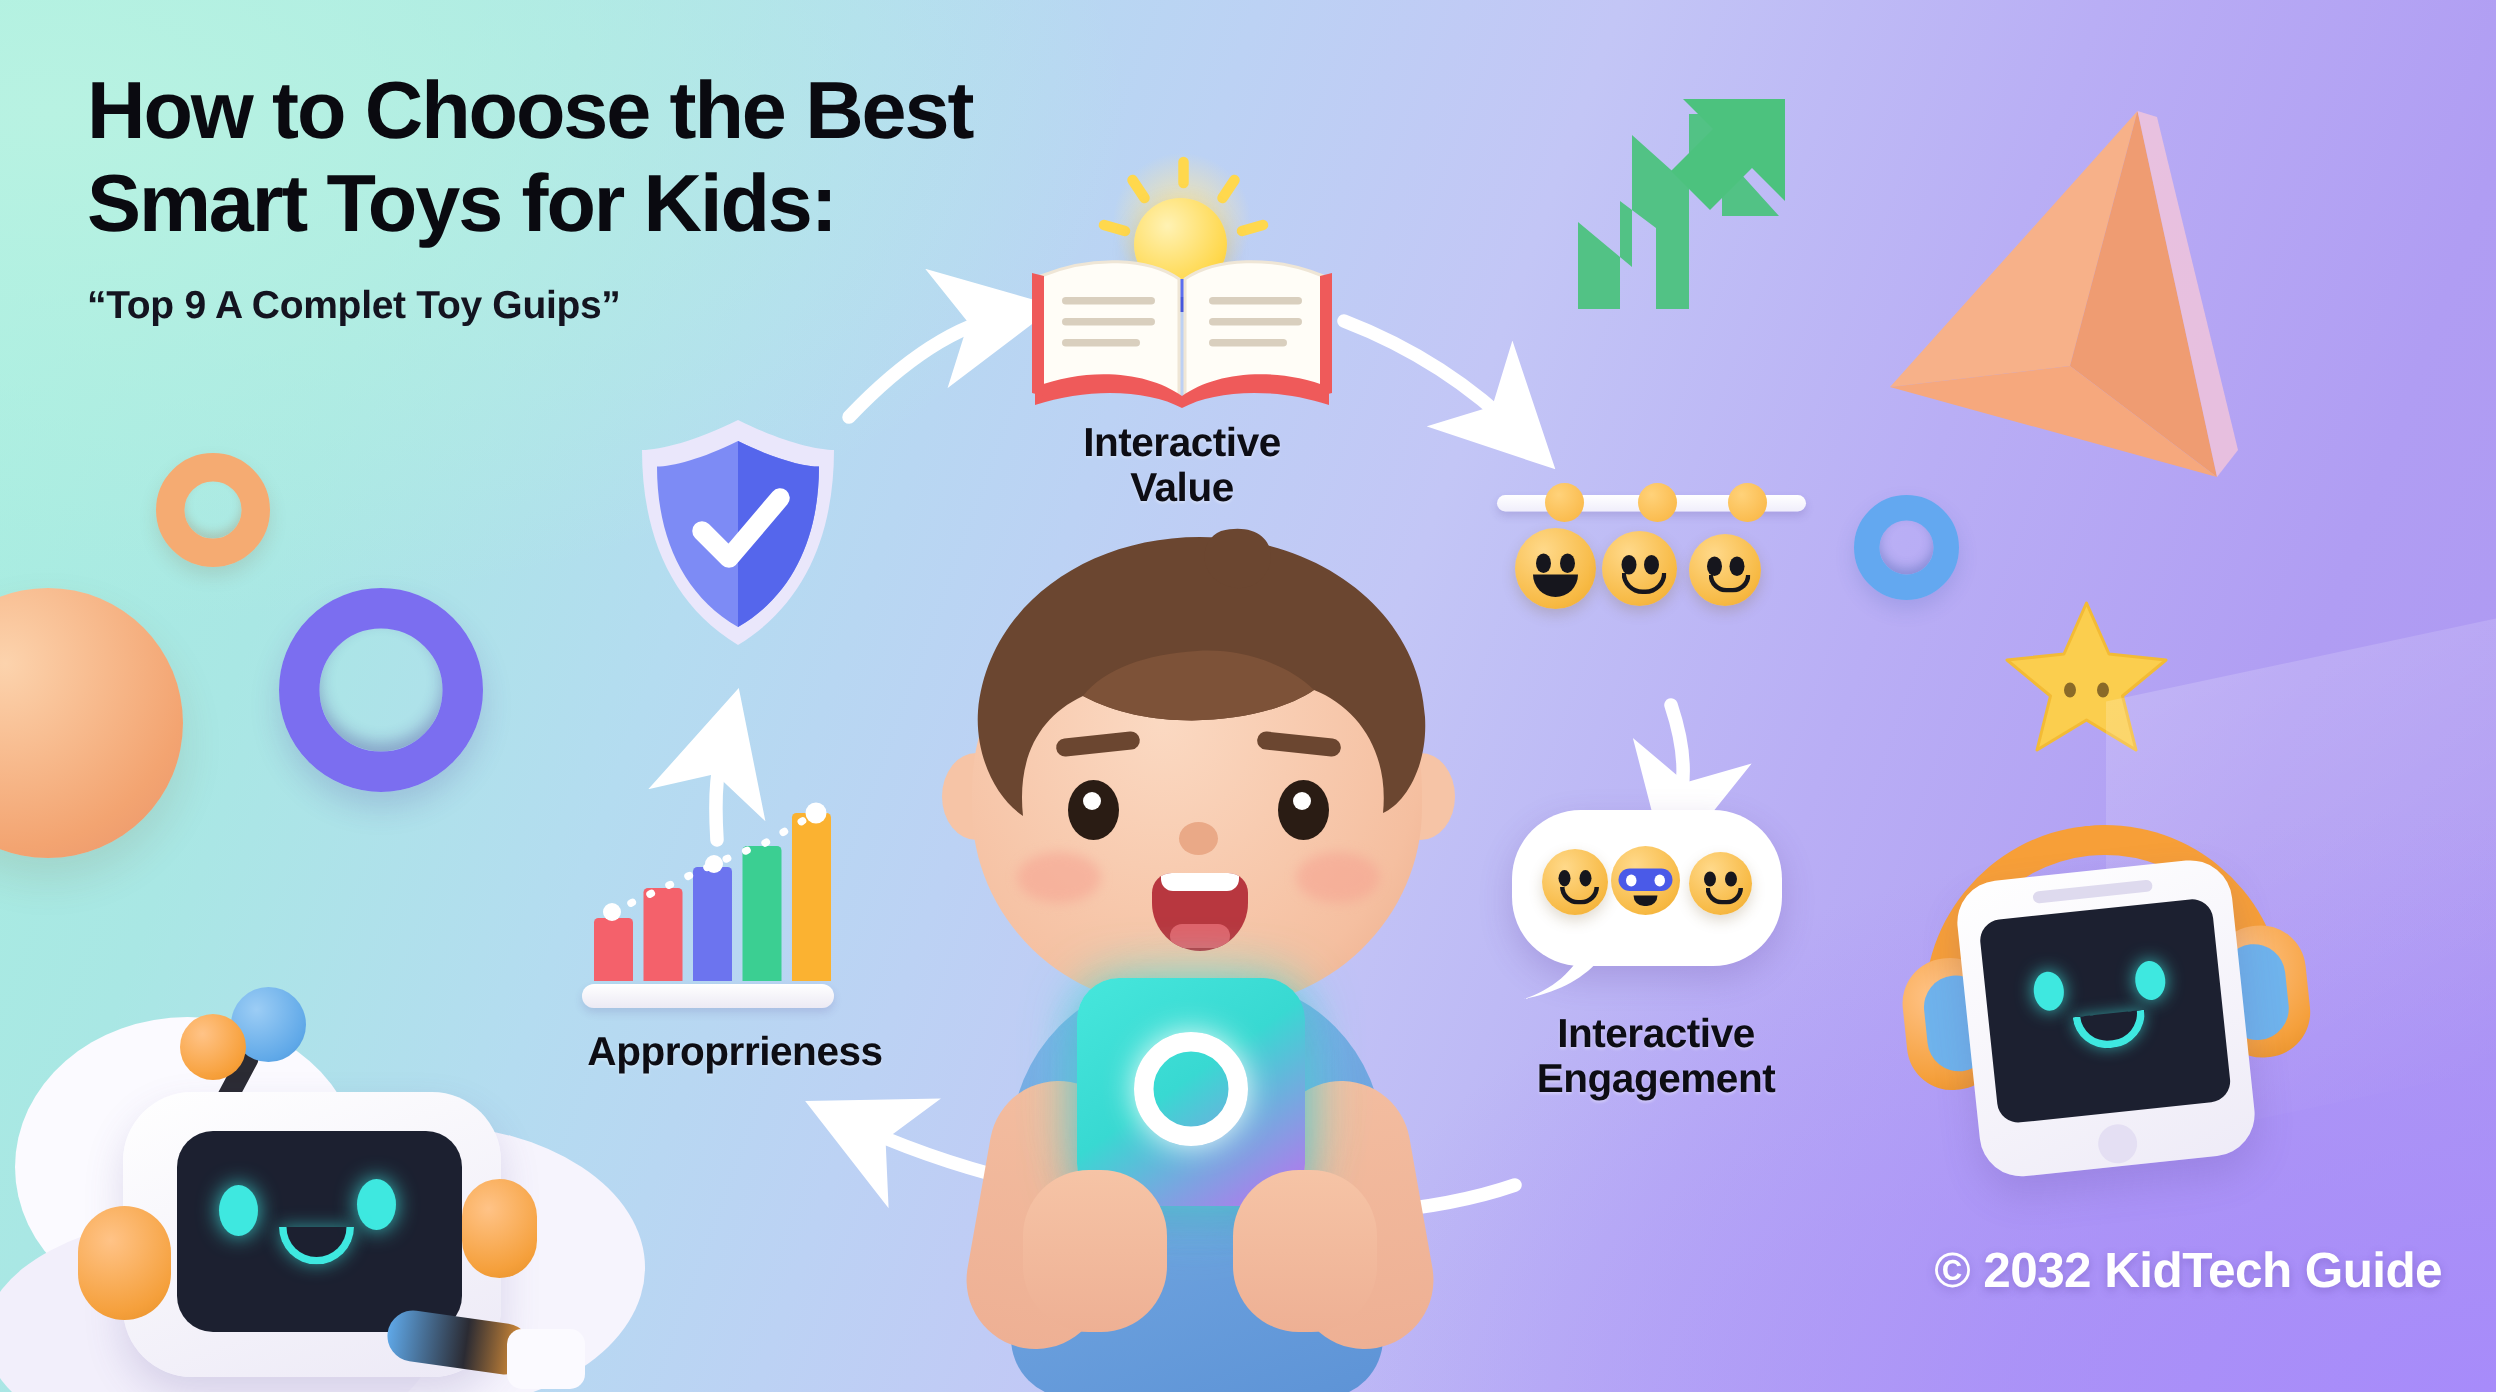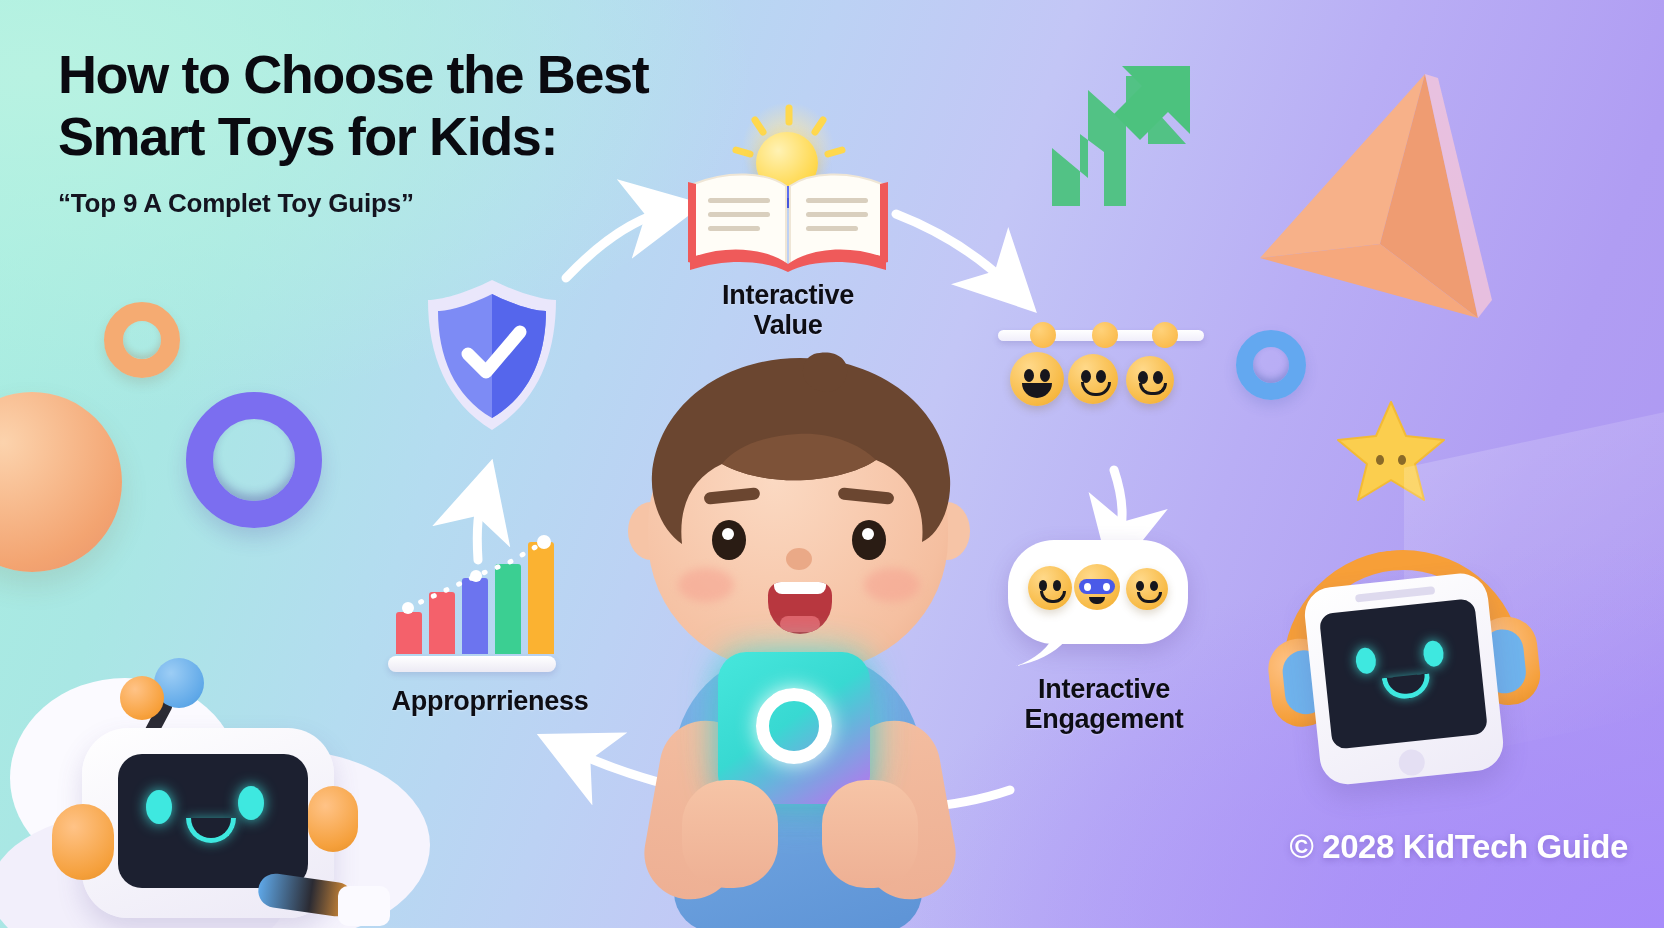--- a/index.html
+++ b/index.html
@@ -373,15 +373,15 @@
     <div class="tab-screen" style="left:48px;top:66px;width:156px;height:136px;"></div>
     <div style="position:absolute;left:80px;top:104px;width:20px;height:26px;border-radius:50%;
                 background:#3ee8e0;box-shadow:0 0 12px rgba(62,232,224,.8);"></div>
     <div style="position:absolute;left:148px;top:104px;width:20px;height:26px;border-radius:50%;
                 background:#3ee8e0;box-shadow:0 0 12px rgba(62,232,224,.8);"></div>
     <div style="position:absolute;left:104px;top:136px;width:38px;height:18px;border-radius:0 0 24px 24px;
                 border:5px solid #3ee8e0;border-top:0;box-shadow:0 0 10px rgba(62,232,224,.6);"></div>
     <div style="position:absolute;left:112px;top:210px;width:26px;height:26px;border-radius:50%;background:#e4dff3;"></div>
   </div>
 
-  <div id="watermark">© 2028 KidTech Guide</div>
+  <div id="watermark">© 2032 KidTech Guide</div>
 
 </div>
 
 </body></html>

